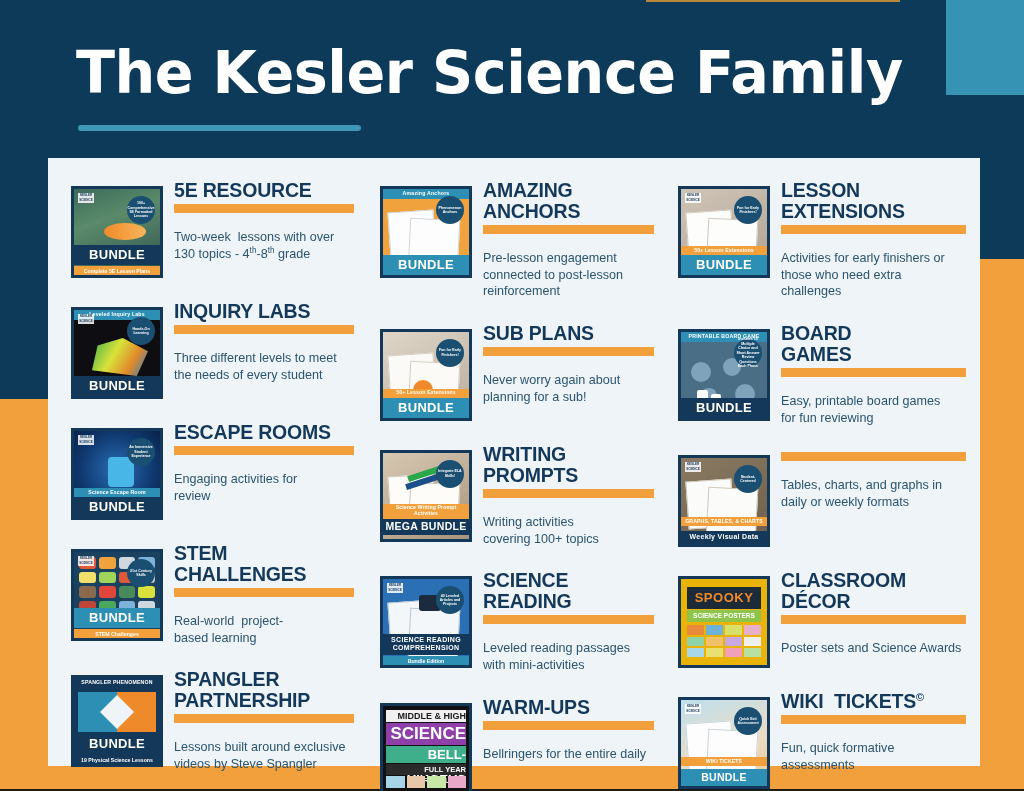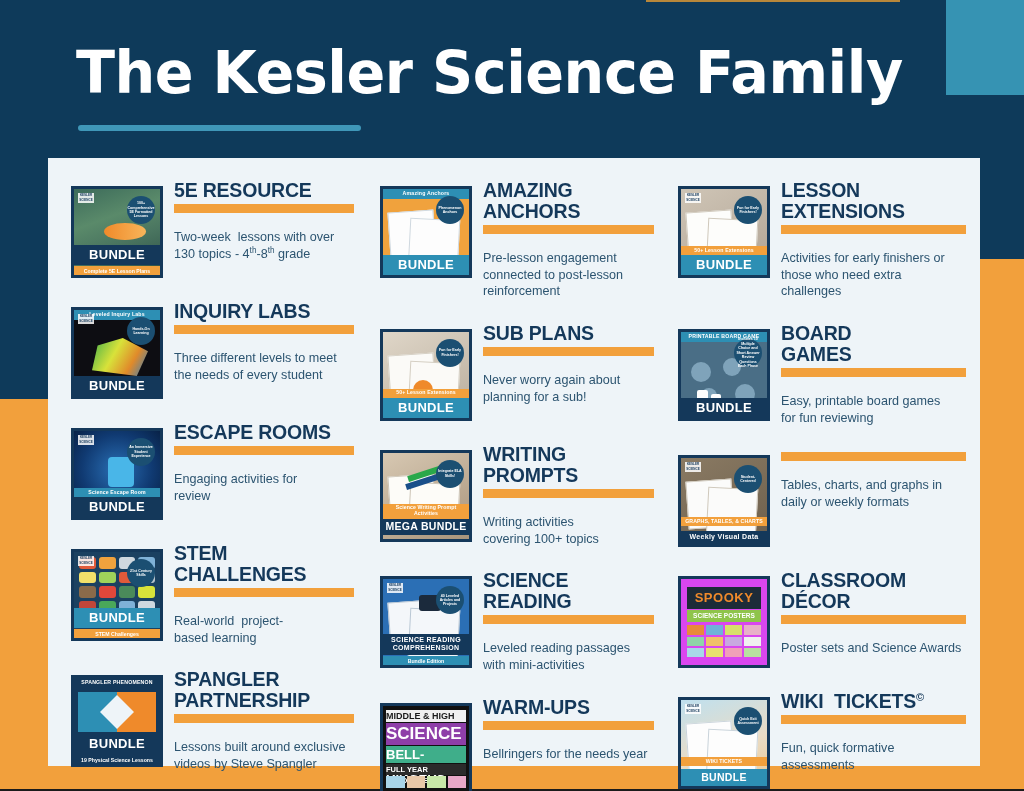--- a/index.html
+++ b/index.html
@@ -302,35 +302,35 @@
   .art-reading { background:#2b6fb5; }
   .art-reading .doc { position:absolute; background:#f4f7fa; border:1px solid #b9c7d4; }
   .art-reading .bino { position:absolute; left:36px; top:16px; width:22px; height:16px; background:#1b2a3c; border-radius:3px; }
   .art-lessonext { background:linear-gradient(150deg,#cfc5b6,#b0a394); }
   .art-lessonext .doc { position:absolute; background:#fdfdfb; border:1px solid #cfc8bb; }
   .art-board { background:#4a6e86; }
   .art-board .doc { position:absolute; border-radius:50%; background:#7fa3ba; }
   .art-board .die { position:absolute; background:#fdfdfd; border-radius:2px; }
   .art-graph { background:linear-gradient(150deg,#8a7a63,#6d5f4c); }
   .art-graph .doc { position:absolute; background:#fbfbfa; border:1px solid #cfc8bb; }
-  .art-decor { background:#d946ef; }
+  .art-decor { background:#eab308; }
   .art-decor .spooky {
     position:absolute; left:6px; right:6px; top:8px; height:22px;
     background:#1d2b38; color:#ef8a2b; font-size:13px; font-weight:bold;
     text-align:center; line-height:22px; letter-spacing:0.5px;
   }
   .art-decor .posters {
     position:absolute; left:6px; right:6px; top:46px; bottom:8px;
     display:grid; grid-template-columns:repeat(4,1fr); grid-template-rows:repeat(3,1fr); gap:2px;
   }
   .art-decor .posters i { display:block; }
   .art-wiki { background:linear-gradient(160deg,#bfe0ef,#e9dcc6 55%,#f0c98f); }
   .art-wiki .doc { position:absolute; background:#fdfdfd; border:1px solid #c9d3da; }
   .art-warm { background:#111111; }
-  .art-warm .wrow { position:absolute; left:3px; right:3px; text-align:left; font-weight:bold; color:#fff; }
+  .art-warm .wrow { position:absolute; left:3px; right:3px; text-align:right; font-weight:bold; color:#fff; }
 </style>
 </head>
 <body>
 
 <div id="poster">
 
   <div class="bg-navy"></div>
   <div class="top-hairline"></div>
   <div class="bg-teal-block"></div>
   <div class="bg-orange-left"></div>
@@ -521,21 +521,21 @@
                   <i style="background: rgb(168, 212, 232);"></i>
                   <i style="background: rgb(232, 200, 168);"></i>
                   <i style="background: rgb(200, 232, 168);"></i>
                   <i style="background: rgb(232, 168, 200);"></i>
                 </div>
               </div>
             </div>
             <div class="txt">
               <div class="item-title">WARM-UPS</div>
               <div class="rule"></div>
-              <div class="item-desc">Bellringers for the needs year</div>
+              <div class="item-desc">Bellringers for the entire daily</div>
             </div>
           </div>
         </div>
         <div class="col col-3">
           <div class="item" style="margin-bottom: 23px;">
             <div class="thumb">
               <div class="thumb-art art-lessonext">
                 <div class="doc" style="left: 6px; top: 22px; width: 44px; height: 46px; transform: rotate(-4deg);"></div>
                 <div class="doc" style="left: 26px; top: 30px; width: 48px; height: 48px; transform: rotate(3deg);"></div>
               </div>

